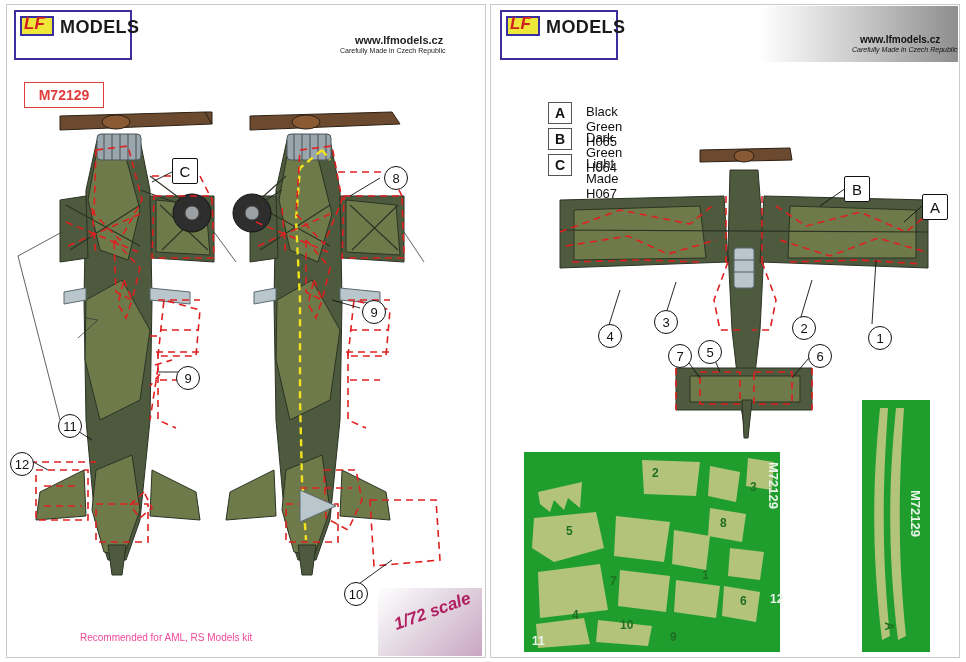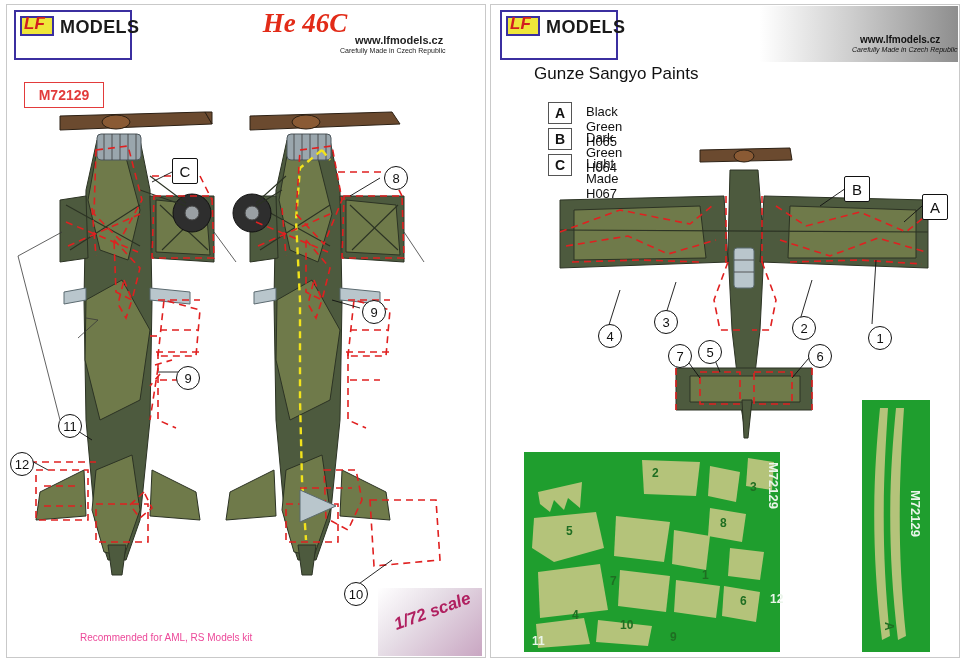--- a/index.html
+++ b/index.html
@@ -77,33 +77,31 @@
     </div>
   </div>
   <div class="logo" id="logo-right">
     <div class="logo-inner">
       <div class="logo-bar"></div>
       <div class="logo-lf">LF</div>
       <div class="logo-word">MODELS</div>
     </div>
   </div>
 
-  <div id="title-he46c">He 46C</div>
   <div id="www-left">www.lfmodels.cz</div>
   <div id="made-left">Carefully Made in Czech Republic</div>
   <div id="www-right">www.lfmodels.cz</div>
   <div id="made-right">Carefully Made in Czech Republic</div>
 
   <div id="prodnum">M72129</div>
   <div id="recommend">Recommended for AML, RS Models  kit</div>
 
   <div id="grad-scale"></div>
   <div id="scale-label">1/72 scale</div>
 
-  <div id="paints-title">Gunze Sangyo Paints</div>
 
   <div class="paint-row" style="top:102px">
     <div class="paint-key">A</div>
     <div class="paint-name">Black Green H065</div>
   </div>
   <div class="paint-row" style="top:128px">
     <div class="paint-key">B</div>
     <div class="paint-name">Dark Green H064</div>
   </div>
   <div class="paint-row" style="top:154px">

